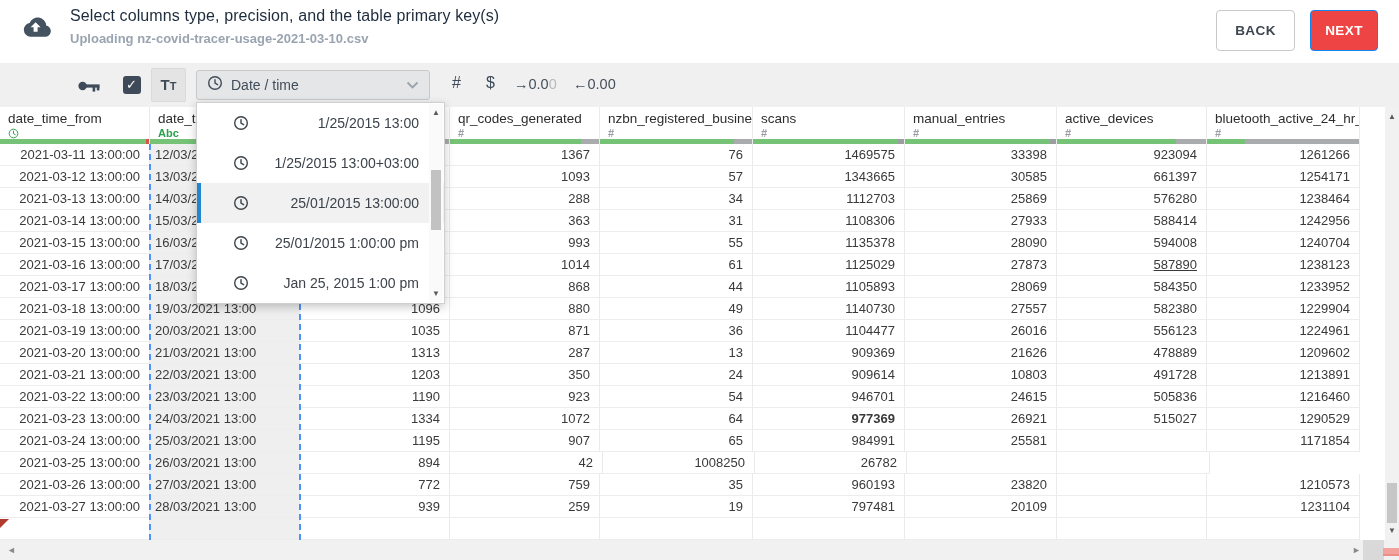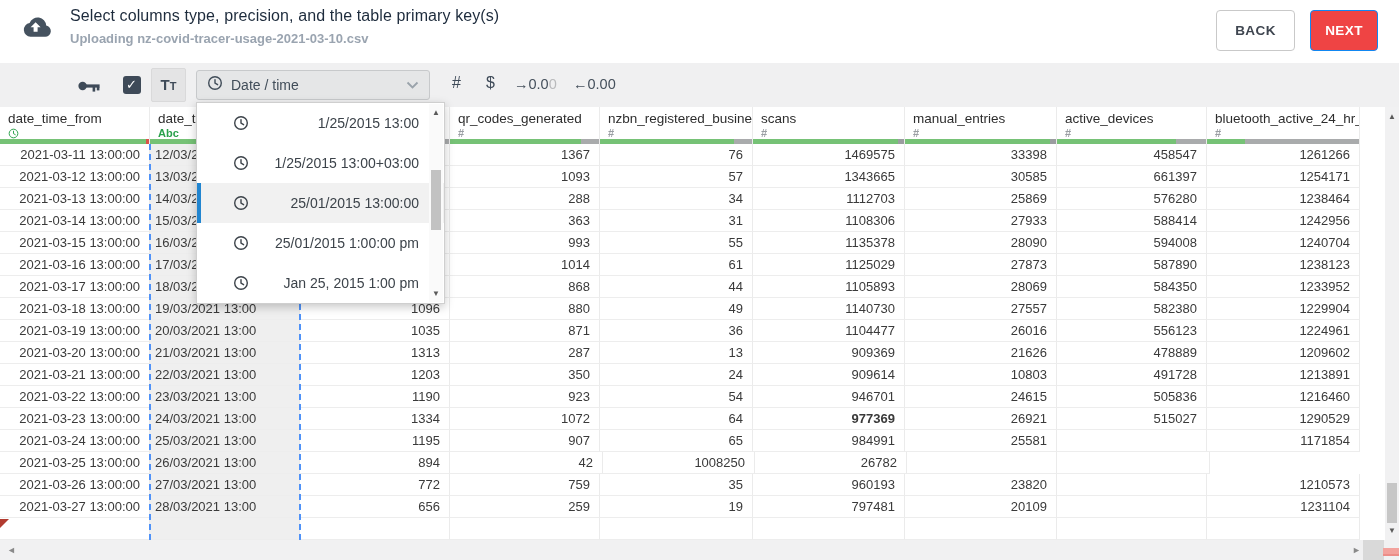--- a/index.html
+++ b/index.html
@@ -231,21 +231,21 @@
     </div>
   <div id="tbody">
       <div class="row">
         <div class="cell num" style="width: 150px;">2021-03-11 13:00:00</div>
         <div class="cell lft selcell" style="width: 150px;">12/03/2021 13:00</div>
         <div class="cell num" style="width: 150px;"></div>
         <div class="cell num" style="width: 150px;">1367</div>
         <div class="cell num" style="width: 153px;">76</div>
         <div class="cell num" style="width: 152px;">1469575</div>
         <div class="cell num" style="width: 152px;">33398</div>
-        <div class="cell num" style="width: 150px;">458547</div>
+        <div class="cell num" style="width: 150px;">923094</div>
         <div class="cell num" style="width: 153px;">1261266</div>
       </div>
       <div class="row">
         <div class="cell num" style="width: 150px;">2021-03-12 13:00:00</div>
         <div class="cell lft selcell" style="width: 150px;">13/03/2021 13:00</div>
         <div class="cell num" style="width: 150px;"></div>
         <div class="cell num" style="width: 150px;">1093</div>
         <div class="cell num" style="width: 153px;">57</div>
         <div class="cell num" style="width: 152px;">1343665</div>
         <div class="cell num" style="width: 152px;">30585</div>
@@ -286,21 +286,21 @@
         <div class="cell num" style="width: 153px;">1240704</div>
       </div>
       <div class="row">
         <div class="cell num" style="width: 150px;">2021-03-16 13:00:00</div>
         <div class="cell lft selcell" style="width: 150px;">17/03/2021 13:00</div>
         <div class="cell num" style="width: 150px;"></div>
         <div class="cell num" style="width: 150px;">1014</div>
         <div class="cell num" style="width: 153px;">61</div>
         <div class="cell num" style="width: 152px;">1125029</div>
         <div class="cell num" style="width: 152px;">27873</div>
-        <div class="cell num" style="width: 150px;">587890</div>
+        <div class="cell num" style="width: 150px; text-decoration: underline;">587890</div>
         <div class="cell num" style="width: 153px;">1238123</div>
       </div>
       <div class="row">
         <div class="cell num" style="width: 150px;">2021-03-17 13:00:00</div>
         <div class="cell lft selcell" style="width: 150px;">18/03/2021 13:00</div>
         <div class="cell num" style="width: 150px;"></div>
         <div class="cell num" style="width: 150px;">868</div>
         <div class="cell num" style="width: 153px;">44</div>
         <div class="cell num" style="width: 152px;">1105893</div>
         <div class="cell num" style="width: 152px;">28069</div>
@@ -401,21 +401,21 @@
         <div class="cell num" style="width: 150px;">759</div>
         <div class="cell num" style="width: 153px;">35</div>
         <div class="cell num" style="width: 152px;">960193</div>
         <div class="cell num" style="width: 152px;">23820</div>
         <div class="cell num" style="width: 150px;"></div>
         <div class="cell num" style="width: 153px;">1210573</div>
       </div>
       <div class="row">
         <div class="cell num" style="width: 150px;">2021-03-27 13:00:00</div>
         <div class="cell lft selcell" style="width: 150px;">28/03/2021 13:00</div>
-        <div class="cell num" style="width: 150px;">656</div>
+        <div class="cell num" style="width: 150px;">939</div>
         <div class="cell num" style="width: 150px;">259</div>
         <div class="cell num" style="width: 153px;">19</div>
         <div class="cell num" style="width: 152px;">797481</div>
         <div class="cell num" style="width: 152px;">20109</div>
         <div class="cell num" style="width: 150px;"></div>
         <div class="cell num" style="width: 153px;">1231104</div>
       </div>
       <div class="row">
         <div class="cell num" style="width: 150px;"></div>
         <div class="cell lft selcell" style="width: 150px;"></div>

